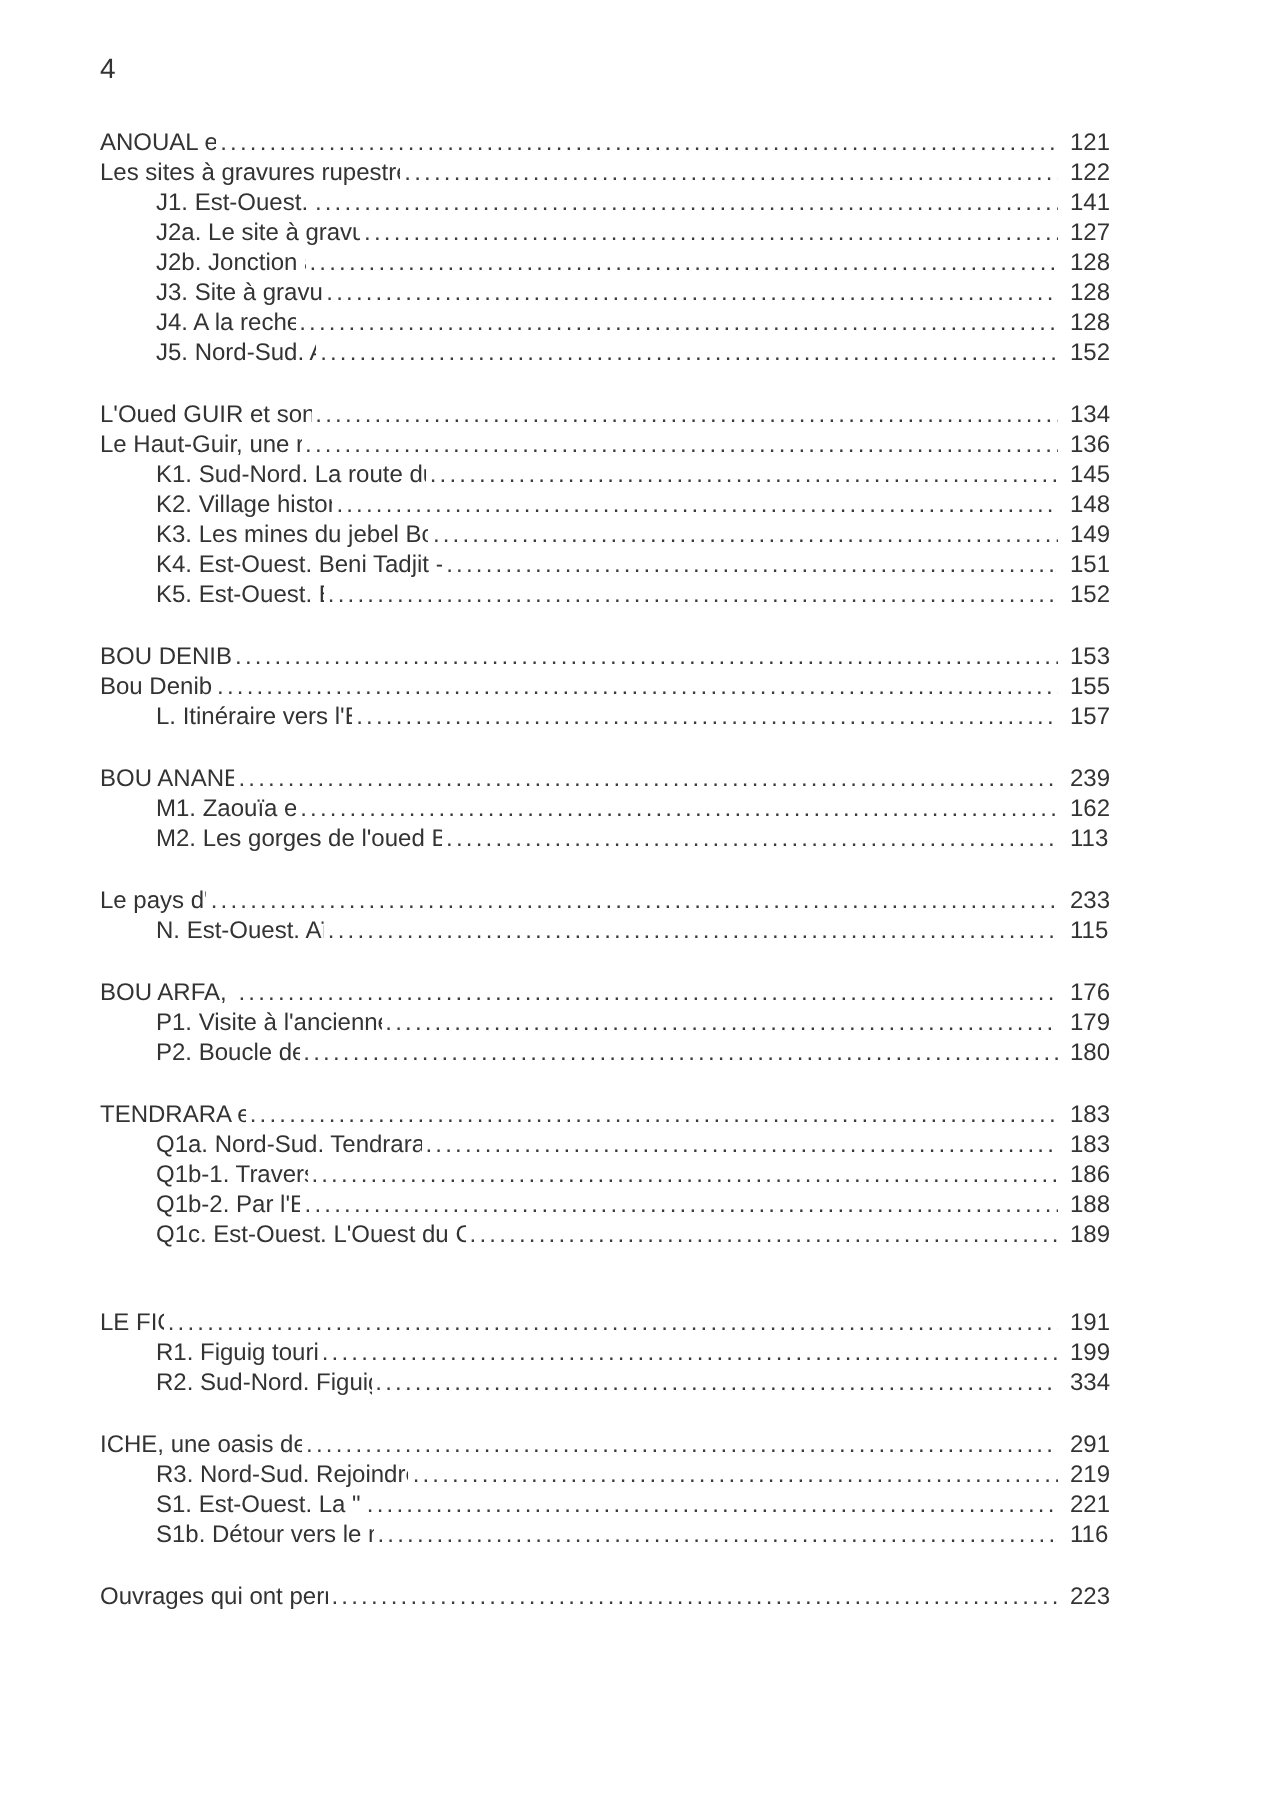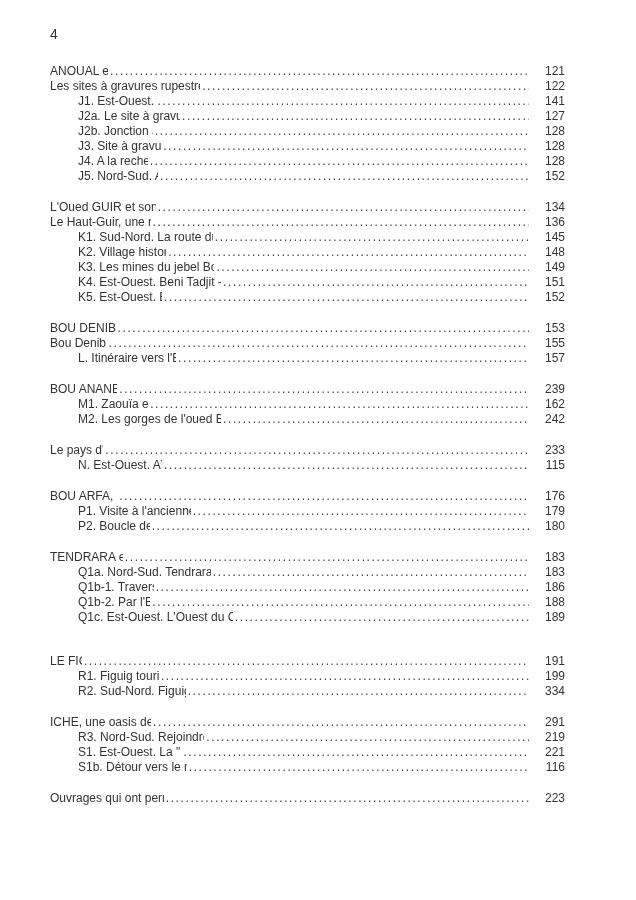--- a/index.html
+++ b/index.html
@@ -57,21 +57,21 @@
     margin: 0 6px 0 2px;
     color: #3b3b3b;
   }
   .toc-leader::after {
     content: "........................................................................................................................................................................";
     letter-spacing: 1.6px;
   }
   .toc-page {
     flex: 0 0 auto;
     width: 30px;
-    text-align: right;
+    text-align: left;
   }
 </style>
 </head>
 <body>
 
 <div class="page">
   <div class="page-number">4</div>
   <div class="toc">
       <div class="toc-group">
         <div class="toc-row">
@@ -176,21 +176,21 @@
           <span class="toc-page">239</span>
         </div>
         <div class="toc-row indent">
           <span class="toc-label">M1. Zaouïa et Ksar El Hajoui</span>
           <span class="toc-leader"></span>
           <span class="toc-page">162</span>
         </div>
         <div class="toc-row indent">
           <span class="toc-label">M2. Les gorges de l'oued Bou Anane et l'ancienne mine de Ksar Moghrel</span>
           <span class="toc-leader"></span>
-          <span class="toc-page">242</span>
+          <span class="toc-page">113</span>
         </div>
       </div>
       <div class="toc-group">
         <div class="toc-row">
           <span class="toc-label">Le pays d'Aïn Chair</span>
           <span class="toc-leader"></span>
           <span class="toc-page">233</span>
         </div>
         <div class="toc-row indent">
           <span class="toc-label">N. Est-Ouest. Aïn Chair - Beni Tadjit</span>

